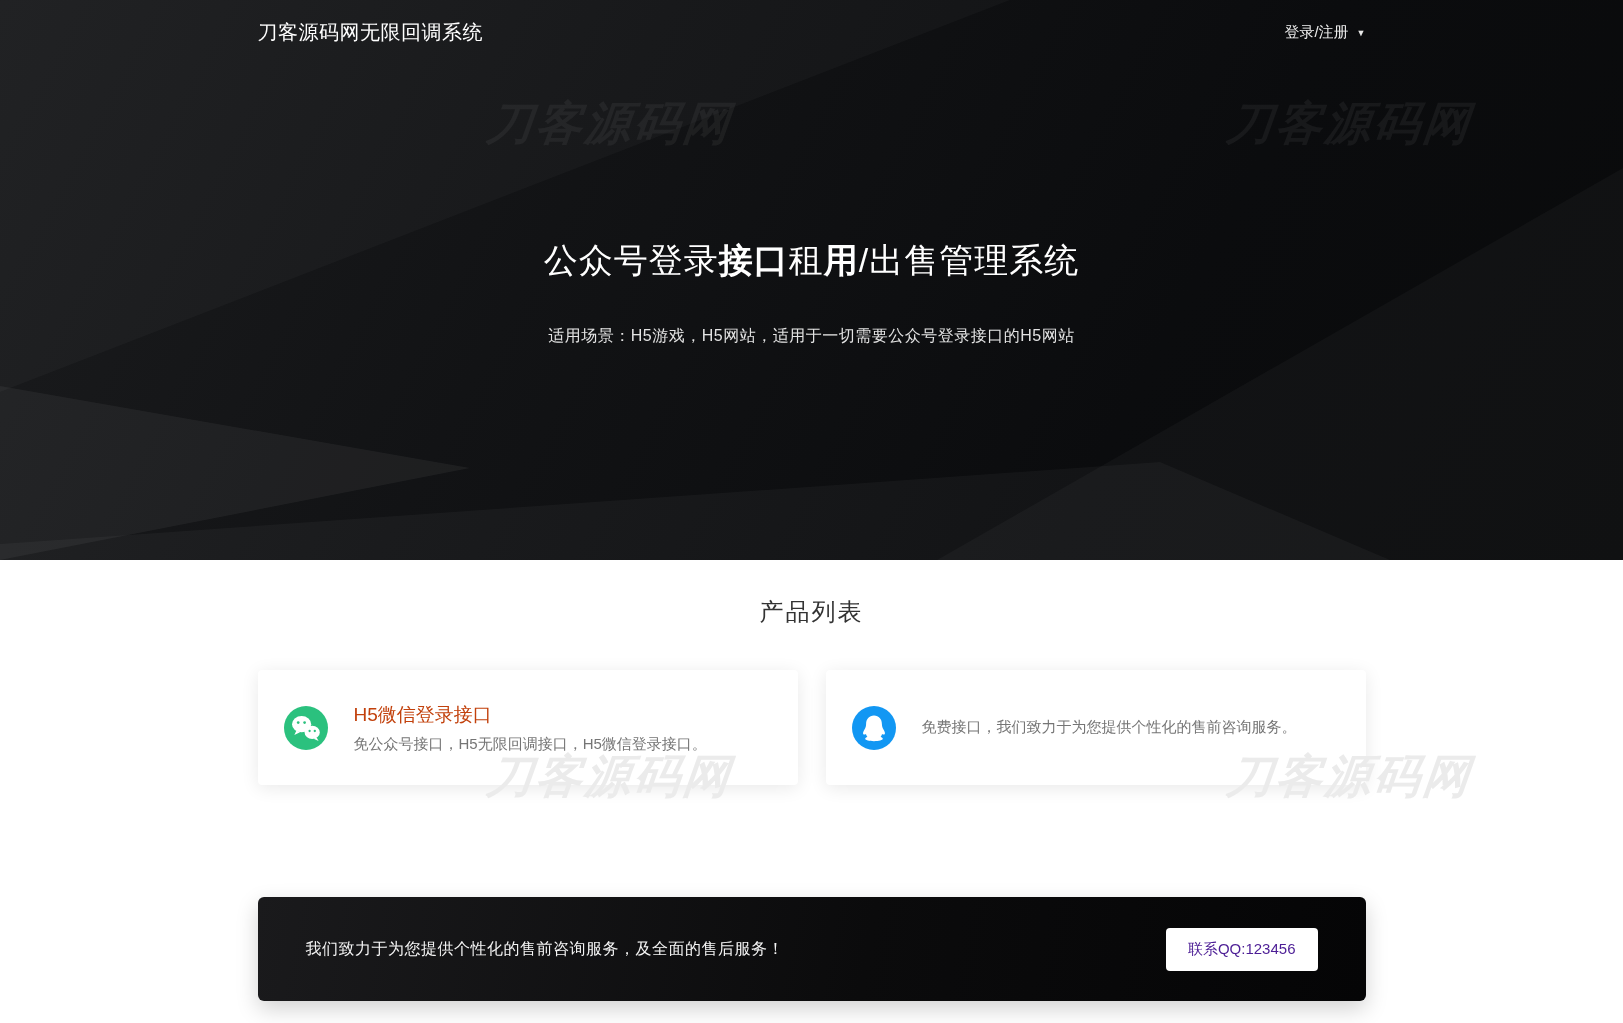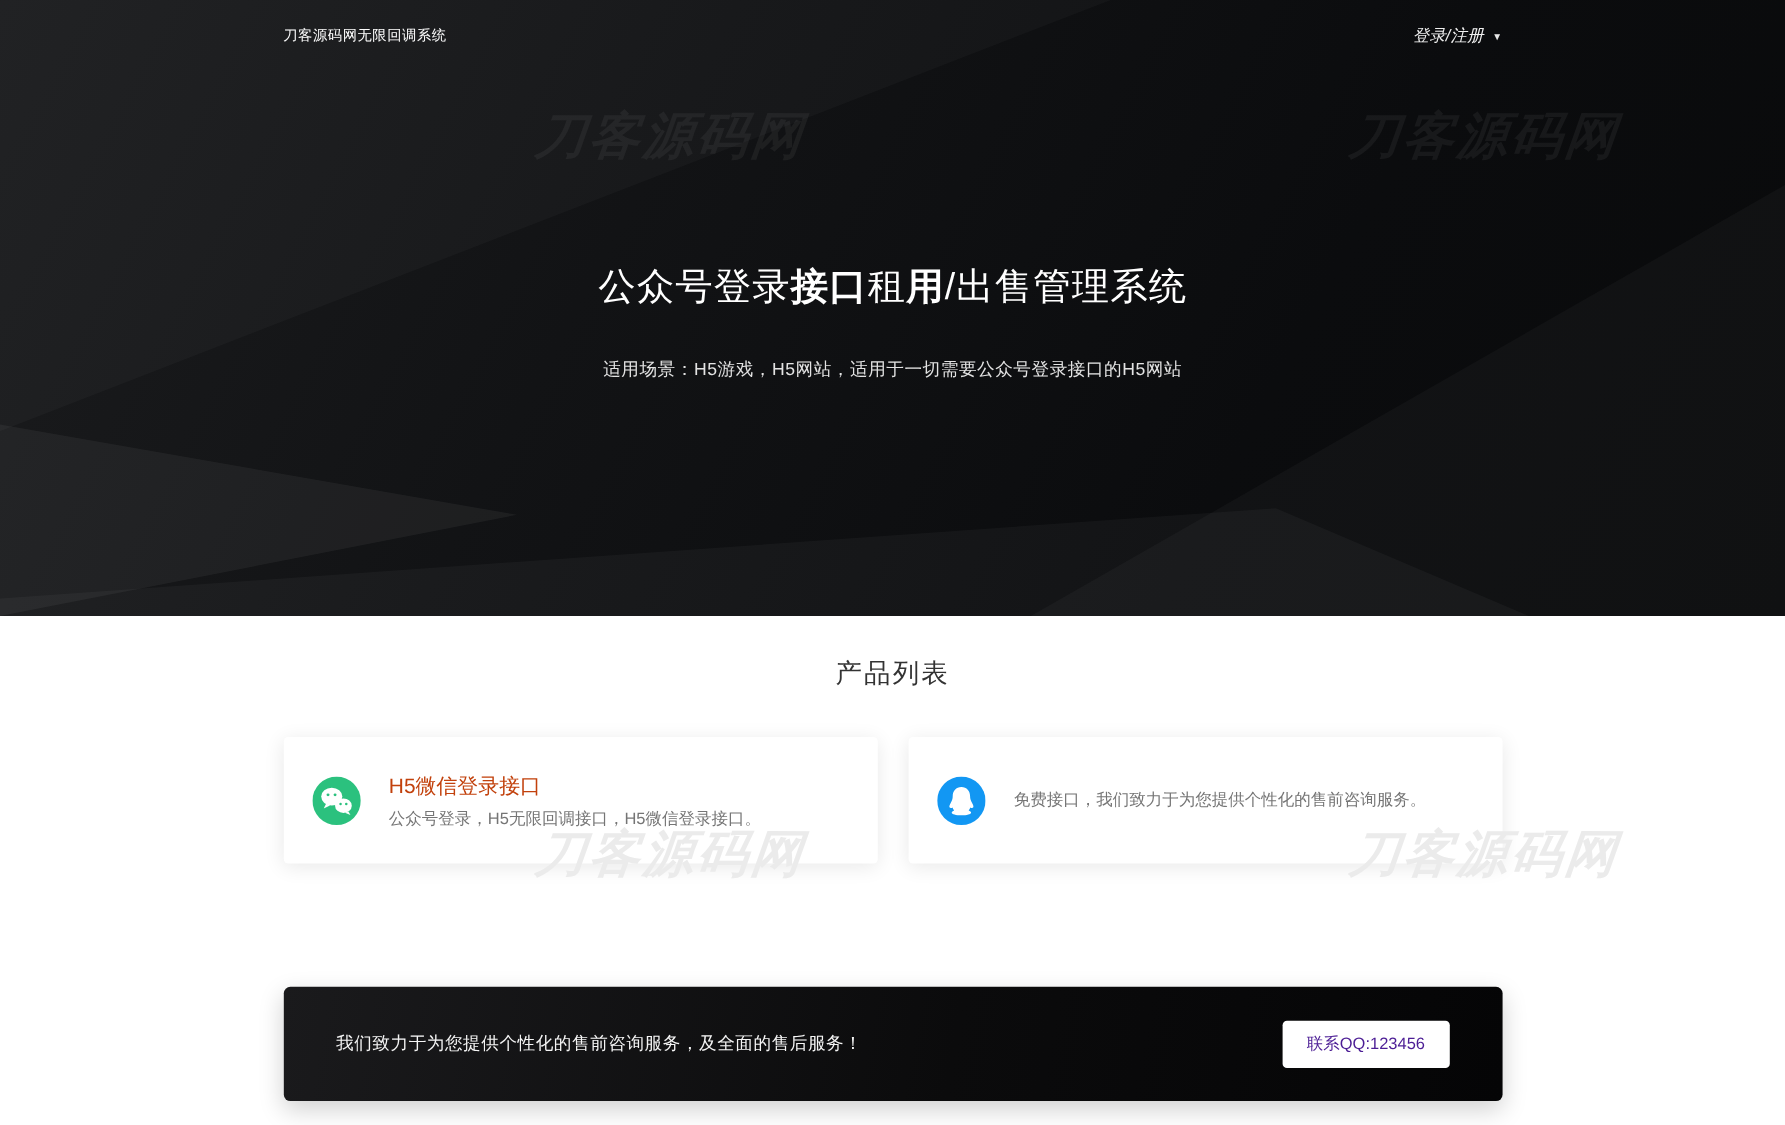--- a/index.html
+++ b/index.html
@@ -9,22 +9,22 @@
 
   
   .hero { position:relative; height:560px;
     background:linear-gradient(118deg,#1b1c1e 0%,#121315 35%,#0b0c0e 70%,#090a0b 100%);
     overflow:hidden; }
   .hero-facets { position:absolute; inset:0; width:100%; height:100%; display:block; }
 
   
   .topbar { position:absolute; top:0; left:0; right:0; height:64px; z-index:10; }
   .topbar .container { height:64px; display:flex; align-items:center; justify-content:space-between; }
-  .brand { color:#ffffff; font-size:13px; letter-spacing:.5px; cursor:pointer; }
-  .login { display:flex; align-items:center; gap:8px; color:#f0f0f0; font-size:15px; cursor:pointer;font-style:italic; }
+  .brand { color:#ffffff; font-size:20px; letter-spacing:.5px; cursor:pointer; }
+  .login { display:flex; align-items:center; gap:8px; color:#f0f0f0; font-size:15px; cursor:pointer; }
   .caret { font-size:9px; color:#e8e8e8; line-height:1; padding-top:2px; }
 
   
   .hero-copy { position:absolute; left:0; right:0; top:238px; text-align:center; z-index:5; }
   .hero-title { color:#ffffff; font-size:34px; font-weight:400; letter-spacing:1px; }
   .hero-title b { font-weight:700; }
   .hero-sub { margin-top:42px; color:#e3e3e3; font-size:16px; letter-spacing:.5px; }
 
   
   .wm-layer { position:absolute; inset:0; z-index:30; pointer-events:none; }
@@ -93,21 +93,21 @@
           <path d="M12.5 24.5 L10.3 29 L16 26.2 Z" fill="#fff"></path>
           <circle cx="14.2" cy="16.6" r="1.35" fill="#2bc17e"></circle>
           <circle cx="20.6" cy="16.6" r="1.35" fill="#2bc17e"></circle>
           <ellipse cx="28.2" cy="26.4" rx="7.6" ry="6.6" fill="#fff"></ellipse>
           <path d="M32.6 31.4 L34.6 35 L29.6 32.8 Z" fill="#fff"></path>
           <circle cx="25.6" cy="25" r="1.15" fill="#2bc17e"></circle>
           <circle cx="30.8" cy="25" r="1.15" fill="#2bc17e"></circle>
         </svg>
         <div>
           <div class="card-title">H5微信登录接口</div>
-          <div class="card-desc">公众号登录，H5无限回调接口，H5微信登录接口。</div>
+          <div class="card-desc">免公众号接口，H5无限回调接口，H5微信登录接口。</div>
         </div>
       </div>
 
       <div class="card">
         <svg class="card-icon" viewBox="0 0 44 44">
           <circle cx="22" cy="22" r="22" fill="#1297f3"></circle>
           <path fill="#fff" d="M22 9.5c-4.9 0-7.9 3.6-7.9 8.4 0 2-.6 3.9-1.6 5.6-1 1.7-1.8 3.4-1.3 4.4.4.9 1.6.9 2.7.2.3 1 .8 2 1.5 2.8-1.3.4-2.2 1.1-2.2 1.9 0 1.3 3.9 2.4 8.8 2.4s8.8-1.1 8.8-2.4c0-.8-.9-1.5-2.2-1.9.7-.8 1.2-1.8 1.5-2.8 1.1.7 2.3.7 2.7-.2.5-1-.3-2.7-1.3-4.4-1-1.7-1.6-3.6-1.6-5.6 0-4.8-3-8.4-7.9-8.4z"></path>
         </svg>
         <div>
           <div class="card-desc">免费接口，我们致力于为您提供个性化的售前咨询服务。</div>

